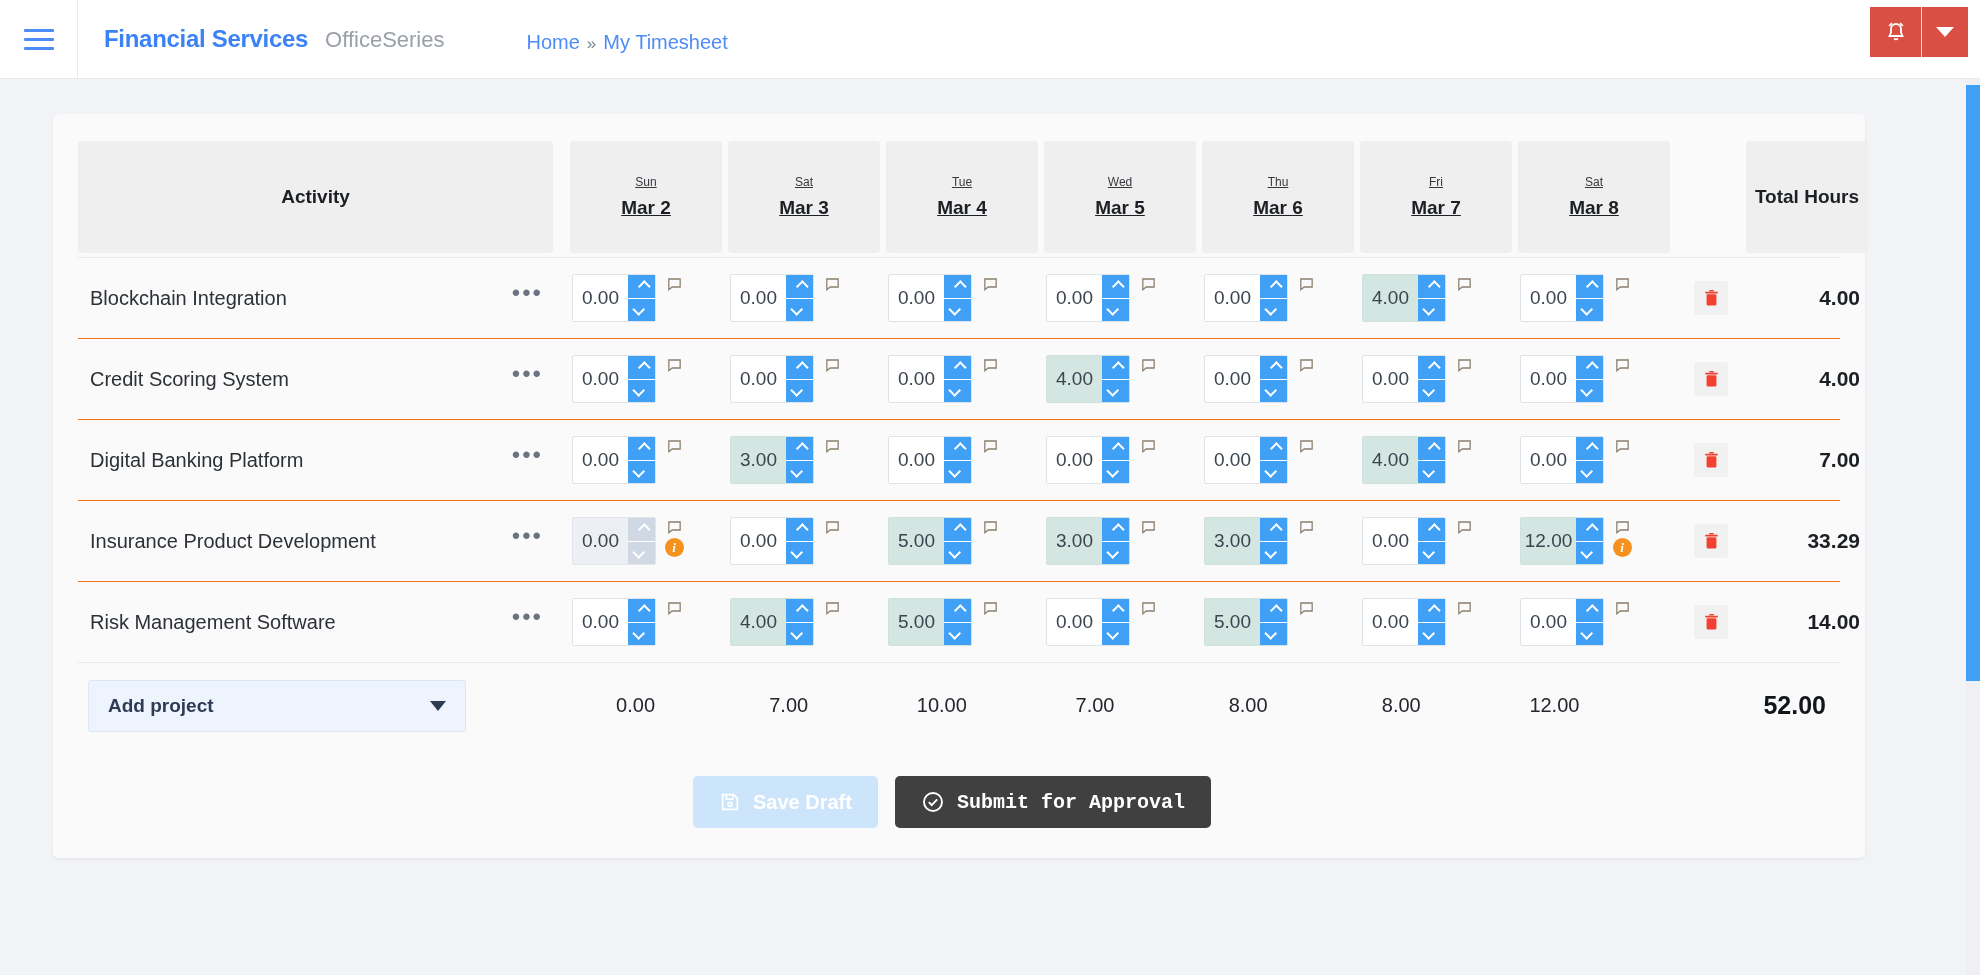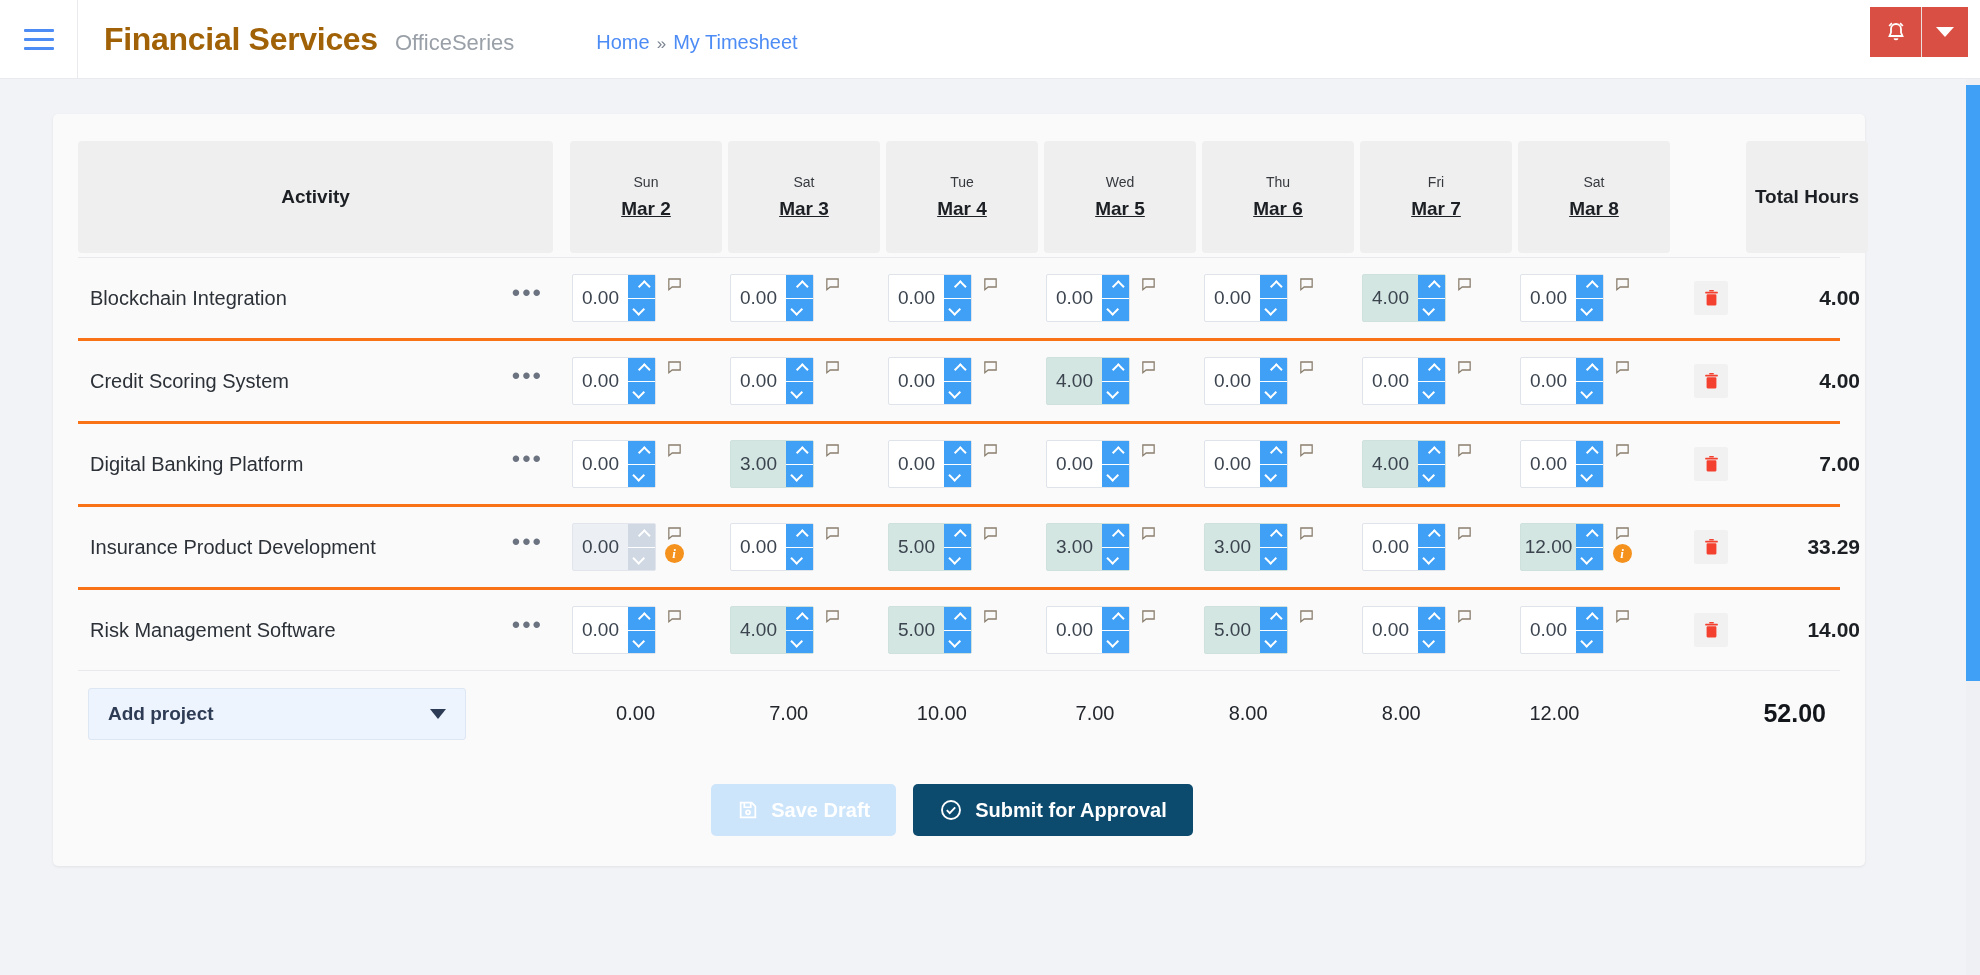--- a/index.html
+++ b/index.html
@@ -38,23 +38,23 @@
     background: #4d8cf5;
     border-radius: 1px;
   }
   .brand-wrap {
     display: flex;
     align-items: baseline;
     gap: 17px;
     margin-left: 26px;
   }
   .brand {
-    font-size: 32px;
+    font-size: 24px;
     font-weight: bold;
-    color: #a16207;
+    color: #3b82f6;
     letter-spacing: -0.3px;
   }
   .brand-sub {
     font-size: 22px;
     color: #9aa0a8;
   }
   .breadcrumb {
     margin-left: 82px;
     display: flex;
     align-items: baseline;
@@ -151,25 +151,25 @@
     justify-content: center;
     gap: 8px;
   }
   .head-cell.activity { margin-right: 17px; }
   .head-cell.spacer { background: transparent; }
   .head-title {
     font-size: 19px;
     font-weight: bold;
     color: #1c1f23;
   }
-  .head-dow { font-size: 14px; color: #35393e; }
+  .head-dow { font-size: 12px; color: #35393e; text-decoration: underline; }
   .head-date { font-size: 19px; font-weight: bold; color: #1c1f23; text-decoration: underline; }
 
   .body-row {
-    border-top: 3px solid #f97316;
+    border-top: 1px solid #f97316;
     min-height: 80px;
     align-items: center;
   }
   .body-row:first-child { border-top: 1px solid #e7e9ed; }
 
   .activity-cell {
     display: flex;
     align-items: center;
     justify-content: space-between;
     padding: 0 27px 0 12px;
@@ -359,23 +359,24 @@
     font-weight: bold;
     border: none;
     font-family: "Liberation Sans", sans-serif;
   }
   .btn-draft {
     background: #cde5fb;
     color: #ffffff;
     cursor: default;
   }
   .btn-submit {
-    background: #0c4a6e;
+    background: #404040;
     color: #ffffff;
     cursor: pointer;
+    font-family: Liberation Mono, monospace;
   }
 </style>
 </head>
 <body>
 
 <div class="topbar">
   <div class="hamburger">
     <span></span>
     <span></span>
     <span></span>

